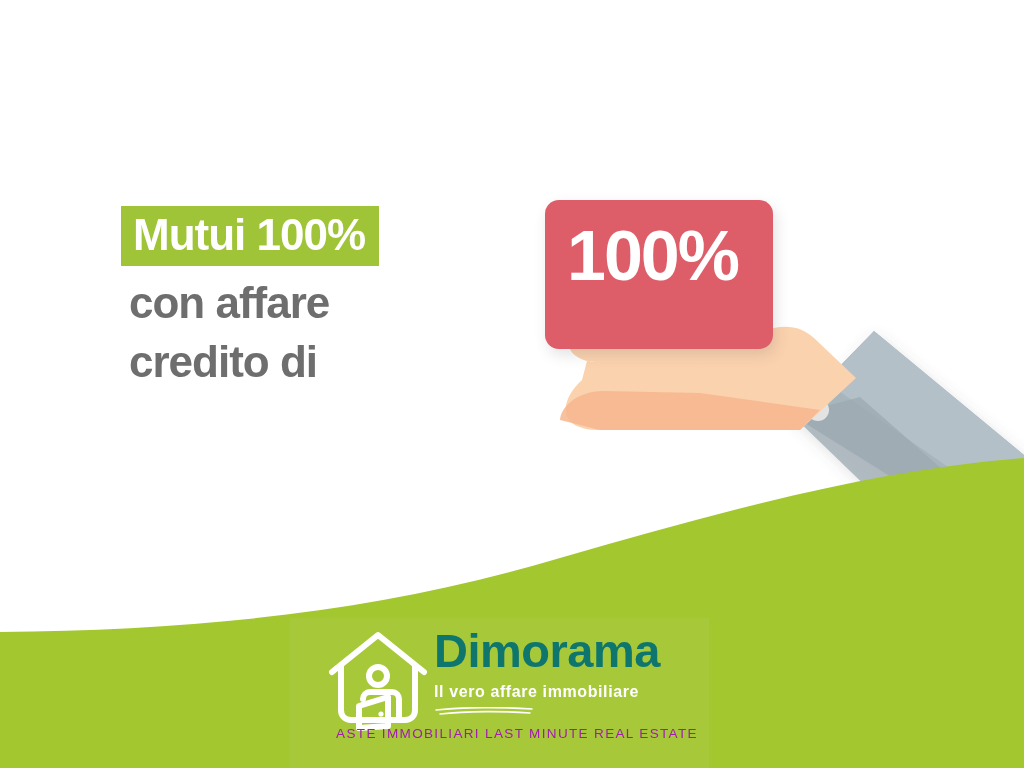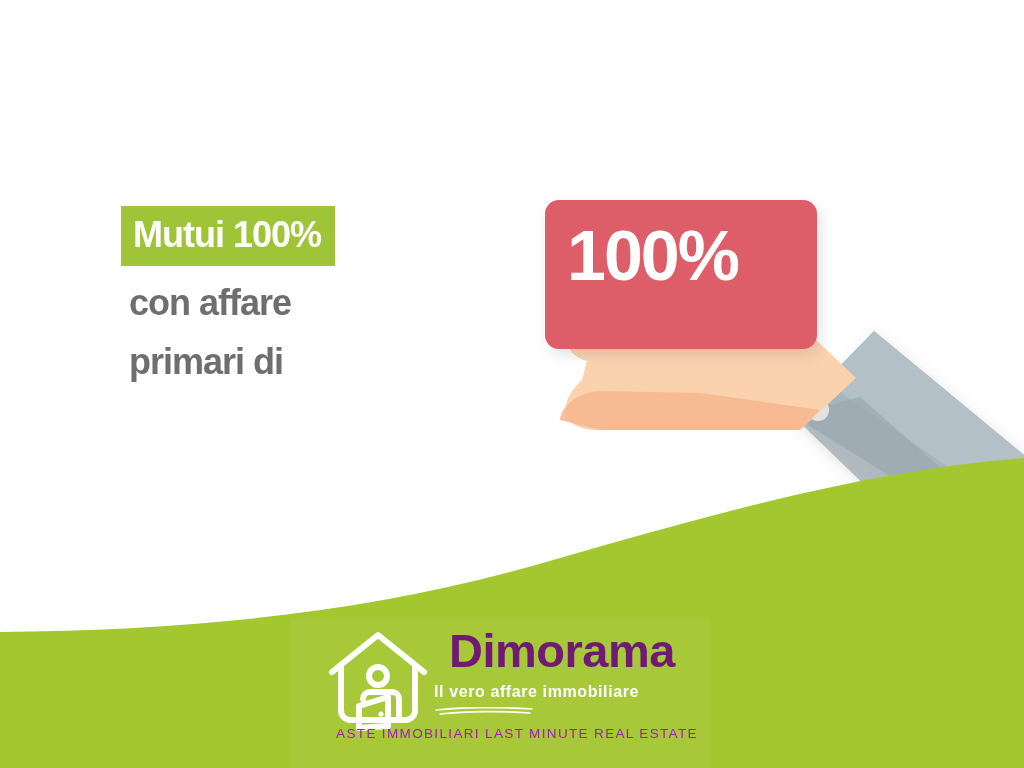--- a/index.html
+++ b/index.html
@@ -29,21 +29,21 @@
 
   
   #headline {
     position: absolute;
     left: 123px;
     top: 205px;
     width: 420px;
   }
   .hl-line {
     font-weight: bold;
-    font-size: 36px;
+    font-size: 44px;
     line-height: 59px;
     letter-spacing: -1px;
     color: #6e6e6e;
     white-space: nowrap;
   }
   .hl-highlight {
     display: inline-block;
     background: #a0c437;
     color: #ffffff;
     padding: 5px 14px 8px 12px;
@@ -53,21 +53,21 @@
   }
   .hl-rest {
     padding-left: 6px;
   }
 
   
   #red-card {
     position: absolute;
     left: 545px;
     top: 200px;
-    width: 272px;
+    width: 228px;
     height: 149px;
     background: #dd5e69;
     border-radius: 14px;
     box-shadow: 3px 6px 14px rgba(80,80,90,0.16);
   }
   #red-card-label {
     position: absolute;
     left: 22px;
     top: 16px;
     font-size: 70px;
@@ -94,24 +94,24 @@
   }
   #logo-text {
     position: absolute;
     left: 108px;
     top: 0px;
     width: 272px;
   }
   #logo-wordmark {
     font-size: 47px;
     font-weight: bold;
-    color: #701a75;
+    color: #0f766e;
     letter-spacing: -0.5px;
     line-height: 54px;
-    margin-left: 15px;
+    margin-left: 0;
   }
   #logo-tagline {
     font-size: 16px;
     font-weight: bold;
     color: #ffffff;
     letter-spacing: 0.6px;
     line-height: 20px;
     text-align: left;
     margin-top: 4px;
   }
@@ -186,21 +186,21 @@
              L 1024 768 L 0 768 Z" fill="#a3c72f"></path>
 
     <path d="M 290 618 L 709 618 L 709 768 L 290 768 Z" fill="#ffffff" opacity="0.05"></path>
   </svg>
 
   <div id="headline">
     <div class="hl-line">
       <span class="hl-highlight">Mutui 100%</span>
     </div>
     <div class="hl-line hl-rest">con affare</div>
-    <div class="hl-line hl-rest">primari di</div>
+    <div class="hl-line hl-rest">credito di</div>
   </div>
 
   <div id="red-card">
     <div id="red-card-label">100%</div>
   </div>
 
   <div id="logo">
 
     <svg id="logo-icon" viewBox="0 0 104 104">
 

